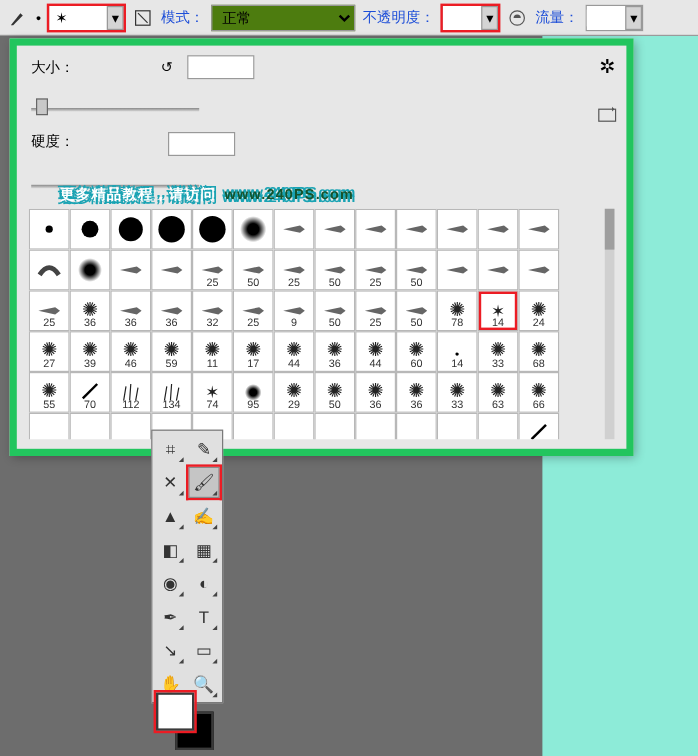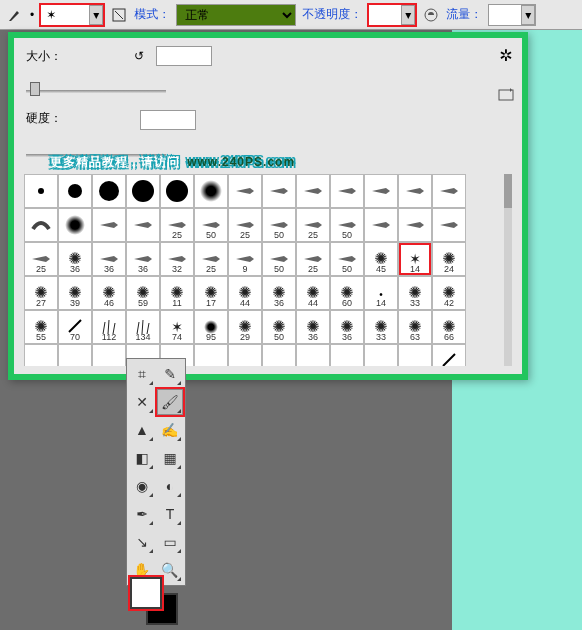--- a/index.html
+++ b/index.html
@@ -313,21 +313,21 @@
           <div class="num">25</div>
         </div>
         <div class="bcell">
           <div class="pv"><svg width="22" height="10">
               <path d="M2 5 L16 2 L20 5 L16 8 Z" fill="#666"></path>
             </svg></div>
           <div class="num">50</div>
         </div>
         <div class="bcell">
           <div class="pv"><span style="font-size:16px;color:#222">✺</span></div>
-          <div class="num">45</div>
+          <div class="num">78</div>
         </div>
         <div class="bcell sel hlr">
           <div class="pv"><span style="font-size:14px;color:#222">✶</span></div>
           <div class="num">14</div>
         </div>
         <div class="bcell">
           <div class="pv"><span style="font-size:16px;color:#222">✺</span></div>
           <div class="num">24</div>
         </div>
         <div class="bcell">
@@ -373,21 +373,21 @@
         <div class="bcell">
           <div class="pv"><span style="font-size:10px">•</span></div>
           <div class="num">14</div>
         </div>
         <div class="bcell">
           <div class="pv"><span style="font-size:16px;color:#222">✺</span></div>
           <div class="num">33</div>
         </div>
         <div class="bcell">
           <div class="pv"><span style="font-size:16px;color:#222">✺</span></div>
-          <div class="num">42</div>
+          <div class="num">68</div>
         </div>
         <div class="bcell">
           <div class="pv"><span style="font-size:16px;color:#222">✺</span></div>
           <div class="num">55</div>
         </div>
         <div class="bcell">
           <div class="pv"><svg width="18" height="18">
               <line x1="3" y1="15" x2="15" y2="3" stroke="#000" stroke-width="2"></line>
             </svg></div>
           <div class="num">70</div>

